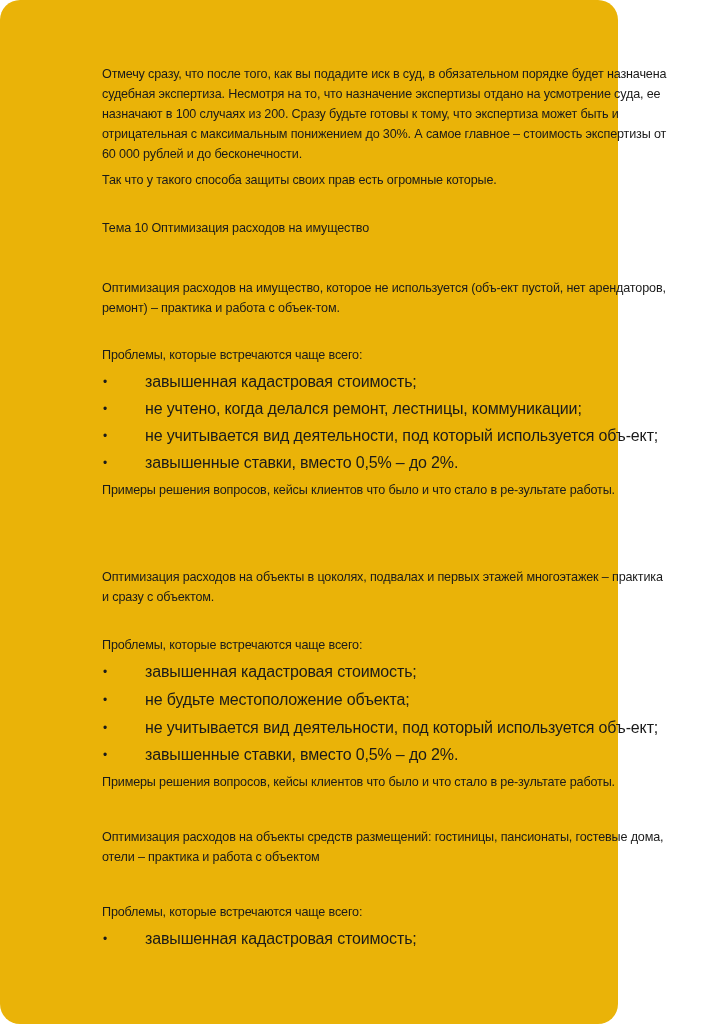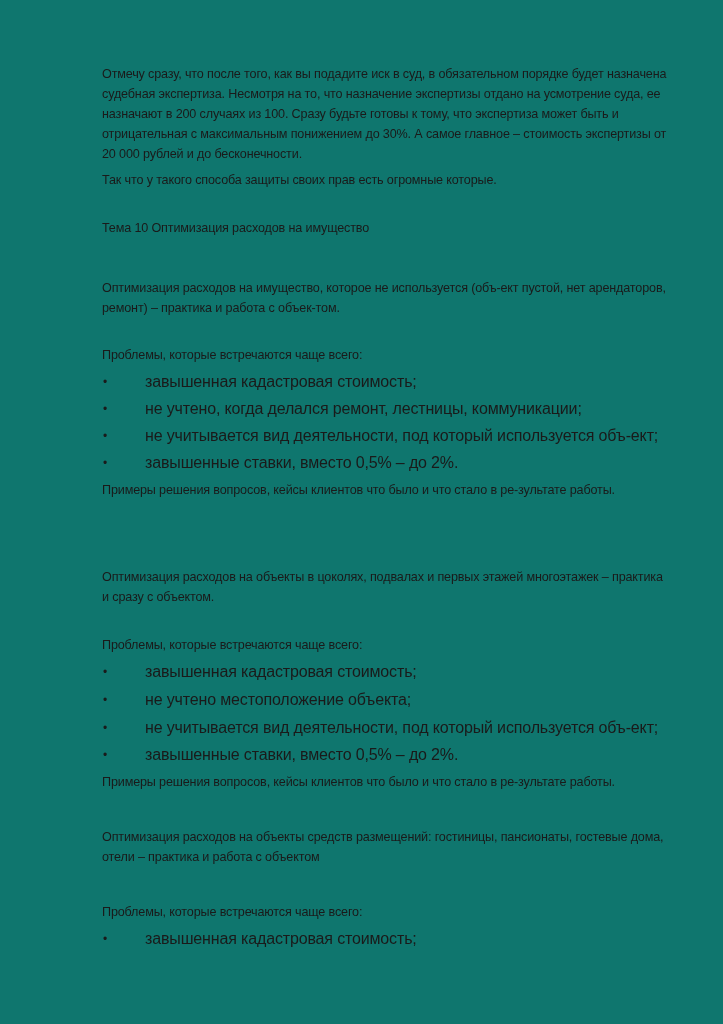--- a/index.html
+++ b/index.html
@@ -1,38 +1,38 @@
 <!DOCTYPE html>
 <html><head>
 <meta charset="utf-8">
 <style>
   html, body { margin: 0; padding: 0; background: #ffffff; }
   body {
     width: 723px; height: 1024px; position: relative; overflow: hidden;
     font-family: "Liberation Sans", "DejaVu Sans", sans-serif;
     color: #1a1a1a;
   }
-  .page { position: absolute; left: 0; top: 0; width: 723px; height: 1024px; background: #0f766e; }
+  .page { position: absolute; left: 0; top: 0; width: 618px; height: 1024px; background: #eab308; border-radius: 20px; }
   .ln {
     position: absolute; left: 102px; font-size: 12.6px; line-height: 20px;
     white-space: nowrap; letter-spacing: -0.15px;
   }
   .bullet { position: absolute; left: 103px; font-size: 12px; line-height: 20px; }
   .item { position: absolute; left: 145px; font-size: 16px; line-height: 20px; white-space: nowrap; letter-spacing: -0.15px; }
 </style>
 </head>
 <body>
 
 <div class="page">
 
   <div class="ln" style="top:64px">Отмечу сразу, что после того, как вы подадите иск в суд, в обязательном порядке будет назначена</div>
   <div class="ln" style="top:84px">судебная экспертиза. Несмотря на то, что назначение экспертизы отдано на усмотрение суда, ее</div>
-  <div class="ln" style="top:104px">назначают в 200 случаях из 100. Сразу будьте готовы к тому, что экспертиза может быть и</div>
+  <div class="ln" style="top:104px">назначают в 100 случаях из 200. Сразу будьте готовы к тому, что экспертиза может быть и</div>
   <div class="ln" style="top:124px">отрицательная с максимальным понижением до 30%. А самое главное – стоимость экспертизы от</div>
-  <div class="ln" style="top:144px">20 000 рублей и до бесконечности.</div>
+  <div class="ln" style="top:144px">60 000 рублей и до бесконечности.</div>
 
   <div class="ln" style="top:170px">Так что у такого способа защиты своих прав есть огромные которые.</div>
 
   <div class="ln" style="top:218px">Тема 10 Оптимизация расходов на имущество</div>
 
   <div class="ln" style="top:298px">ремонт) – практика и работа с объек-том.</div>
   <div class="ln" style="top:278px">Оптимизация расходов на имущество, которое не используется (объ-ект пустой, нет арендаторов,</div>
 
   <div class="ln" style="top:345px">Проблемы, которые встречаются чаще всего:</div>
 
@@ -48,21 +48,21 @@
   <div class="ln" style="top:480px">Примеры решения вопросов, кейсы клиентов что было и что стало в ре-зультате работы.</div>
 
   <div class="ln" style="top:567px">Оптимизация расходов на объекты в цоколях, подвалах и первых этажей многоэтажек – практика</div>
   <div class="ln" style="top:587px">и сразу с объектом.</div>
 
   <div class="ln" style="top:635px">Проблемы, которые встречаются чаще всего:</div>
 
   <div class="bullet" style="top:662px">•</div>
   <div class="item" style="top:662px">завышенная кадастровая стоимость;</div>
   <div class="bullet" style="top:690px">•</div>
-  <div class="item" style="top:690px">не учтено местоположение объекта;</div>
+  <div class="item" style="top:690px">не будьте местоположение объекта;</div>
   <div class="bullet" style="top:718px">•</div>
   <div class="item" style="top:718px">не учитывается вид деятельности, под который используется объ-ект;</div>
   <div class="bullet" style="top:745px">•</div>
   <div class="item" style="top:745px">завышенные ставки, вместо 0,5% – до 2%.</div>
 
   <div class="ln" style="top:772px">Примеры решения вопросов, кейсы клиентов что было и что стало в ре-зультате работы.</div>
 
   <div class="ln" style="top:847px">отели – практика и работа с объектом</div>
   <div class="ln" style="top:827px">Оптимизация расходов на объекты средств размещений: гостиницы, пансионаты, гостевые дома,</div>
 

